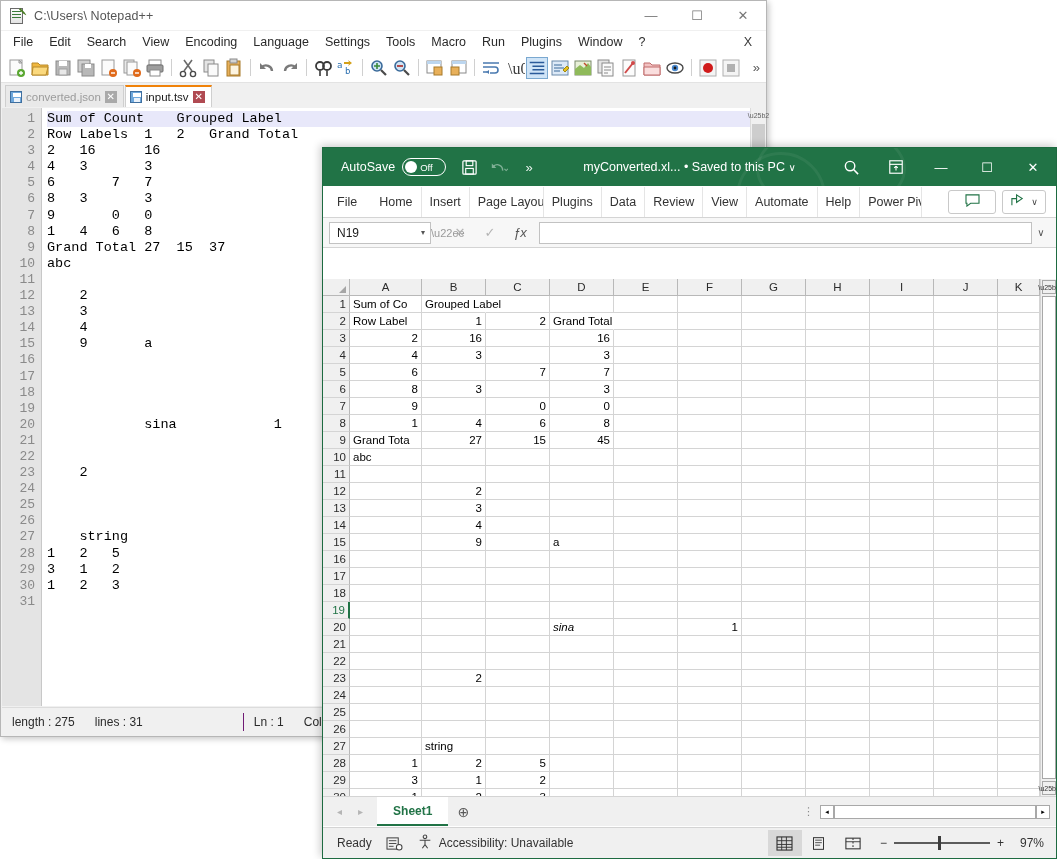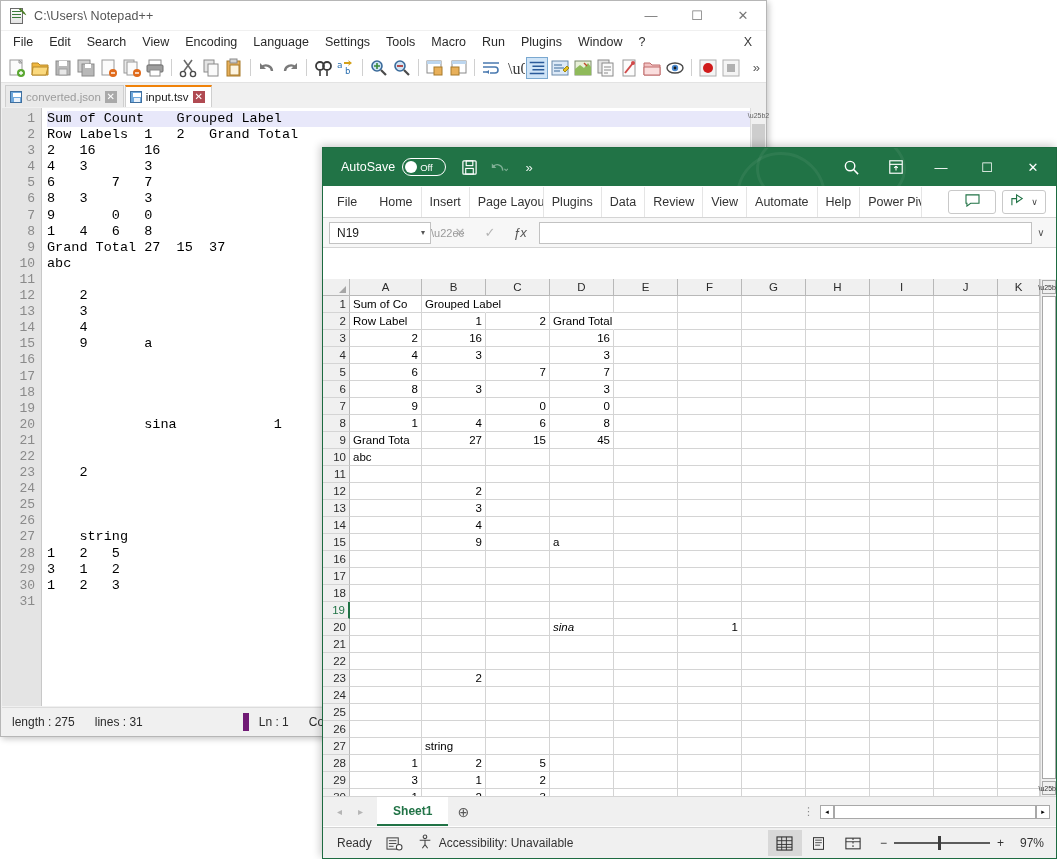--- a/index.html
+++ b/index.html
@@ -105,21 +105,21 @@
     display:flex;align-items:center;justify-content:center;font-size:7px;color:#606060;
   }
   .npp-vscroll .arrow-up{top:0;} .npp-vscroll .arrow-dn{bottom:0;}
   .npp-vscroll .thumb{position:absolute;left:1px;top:16px;width:13px;height:180px;background:#cdcdcd;}
   .npp-statusbar {
     position:absolute; left:1px; right:1px; bottom:1px; height:28px;
     background:#f0f0f0; border-top:1px solid #dcdcdc;
     display:flex; align-items:center; font-size:12px; color:#2b2b2b;
   }
   .npp-statusbar .sb { padding: 0 10px; height:18px; display:flex; align-items:center;}
-  .npp-statusbar .sb.sep { border-left:6px solid #701a75; }
+  .npp-statusbar .sb.sep { border-left:1px solid #701a75; }
 
   
   #xl {
     position: absolute; left: 322px; top: 147px; width: 735px; height: 712px;
     background: #ffffff; border:1px solid #1e6b41;
     box-shadow: -2px -2px 8px rgba(0,0,0,0.20);
     overflow:hidden;
   }
   .xl-titlebar {
     height: 38px; background:#217346; display:flex; align-items:center;
@@ -568,20 +568,25 @@
           </span>
         <span class="gi" style="opacity:.55">
             <svg width="18" height="14" viewBox="0 0 20 14">
               <path d="M14 11a6 6 0 0 0-10-5" stroke="#cfe3d8" stroke-width="1.6" fill="none"></path>
               <path d="M2 3v5h5z" fill="#cfe3d8"></path>
               <path d="M16 9l2 2 2-2" stroke="#cfe3d8" stroke-width="1.2" fill="none"></path>
             </svg>
           </span>
         <span class="gi" style="font-size:13px;">»</span>
       </div>
+      <div class="xl-doctitle">
+        <span>myConverted.xl...</span>
+        <span>• Saved to this PC</span>
+        <span style="font-size:10px;">∨</span>
+      </div>
       <div class="xl-right">
         <span class="srch">
             <svg width="17" height="17" viewBox="0 0 18 18">
               <circle cx="7.5" cy="7.5" r="5" fill="none" stroke="#fff" stroke-width="1.5"></circle>
               <path d="M11.2 11.2L16 16" stroke="#fff" stroke-width="1.6"></path>
             </svg>
           </span>
         <span class="ribbondisp">
             <svg width="16" height="16" viewBox="0 0 18 18">
               <rect x="2" y="2" width="14" height="14" fill="none" stroke="#fff" stroke-width="1.3"></rect>

